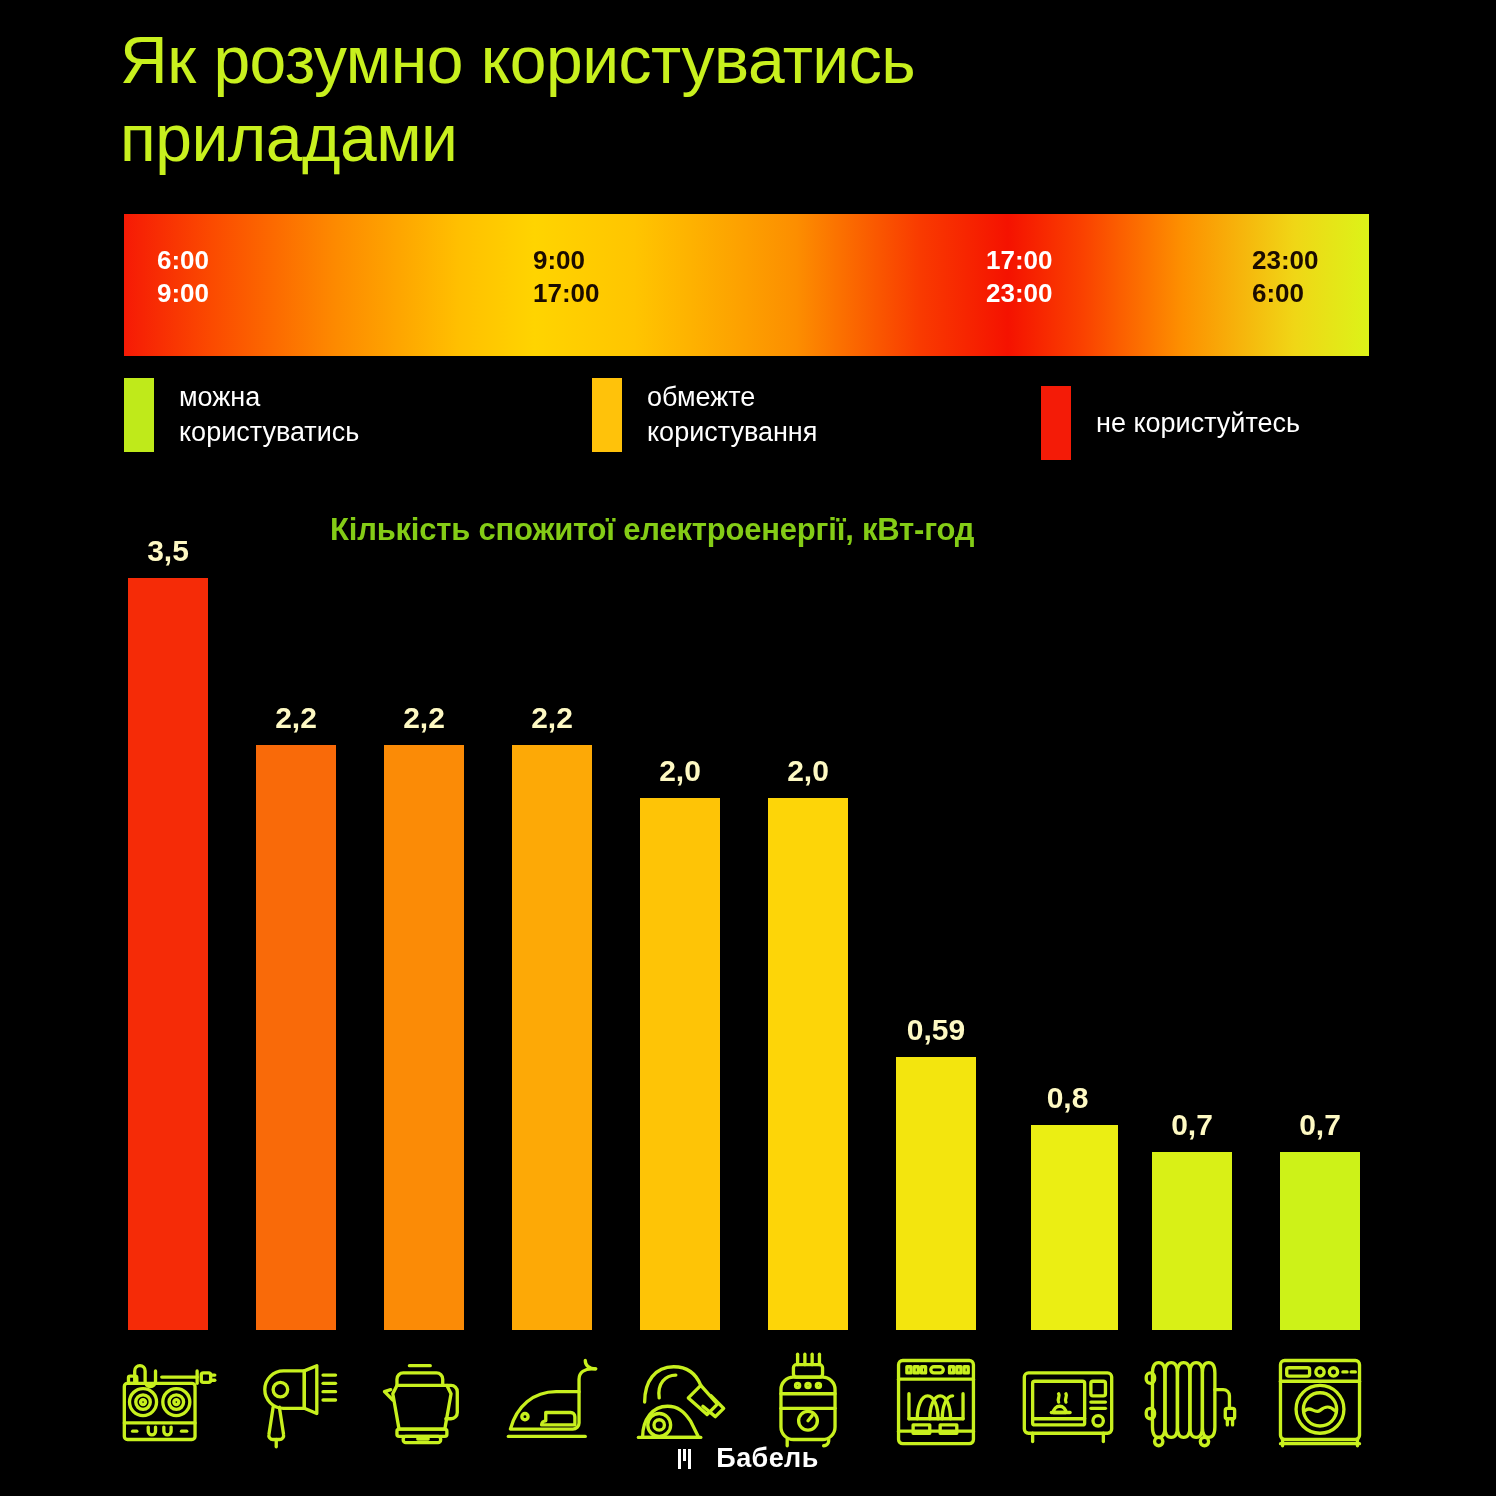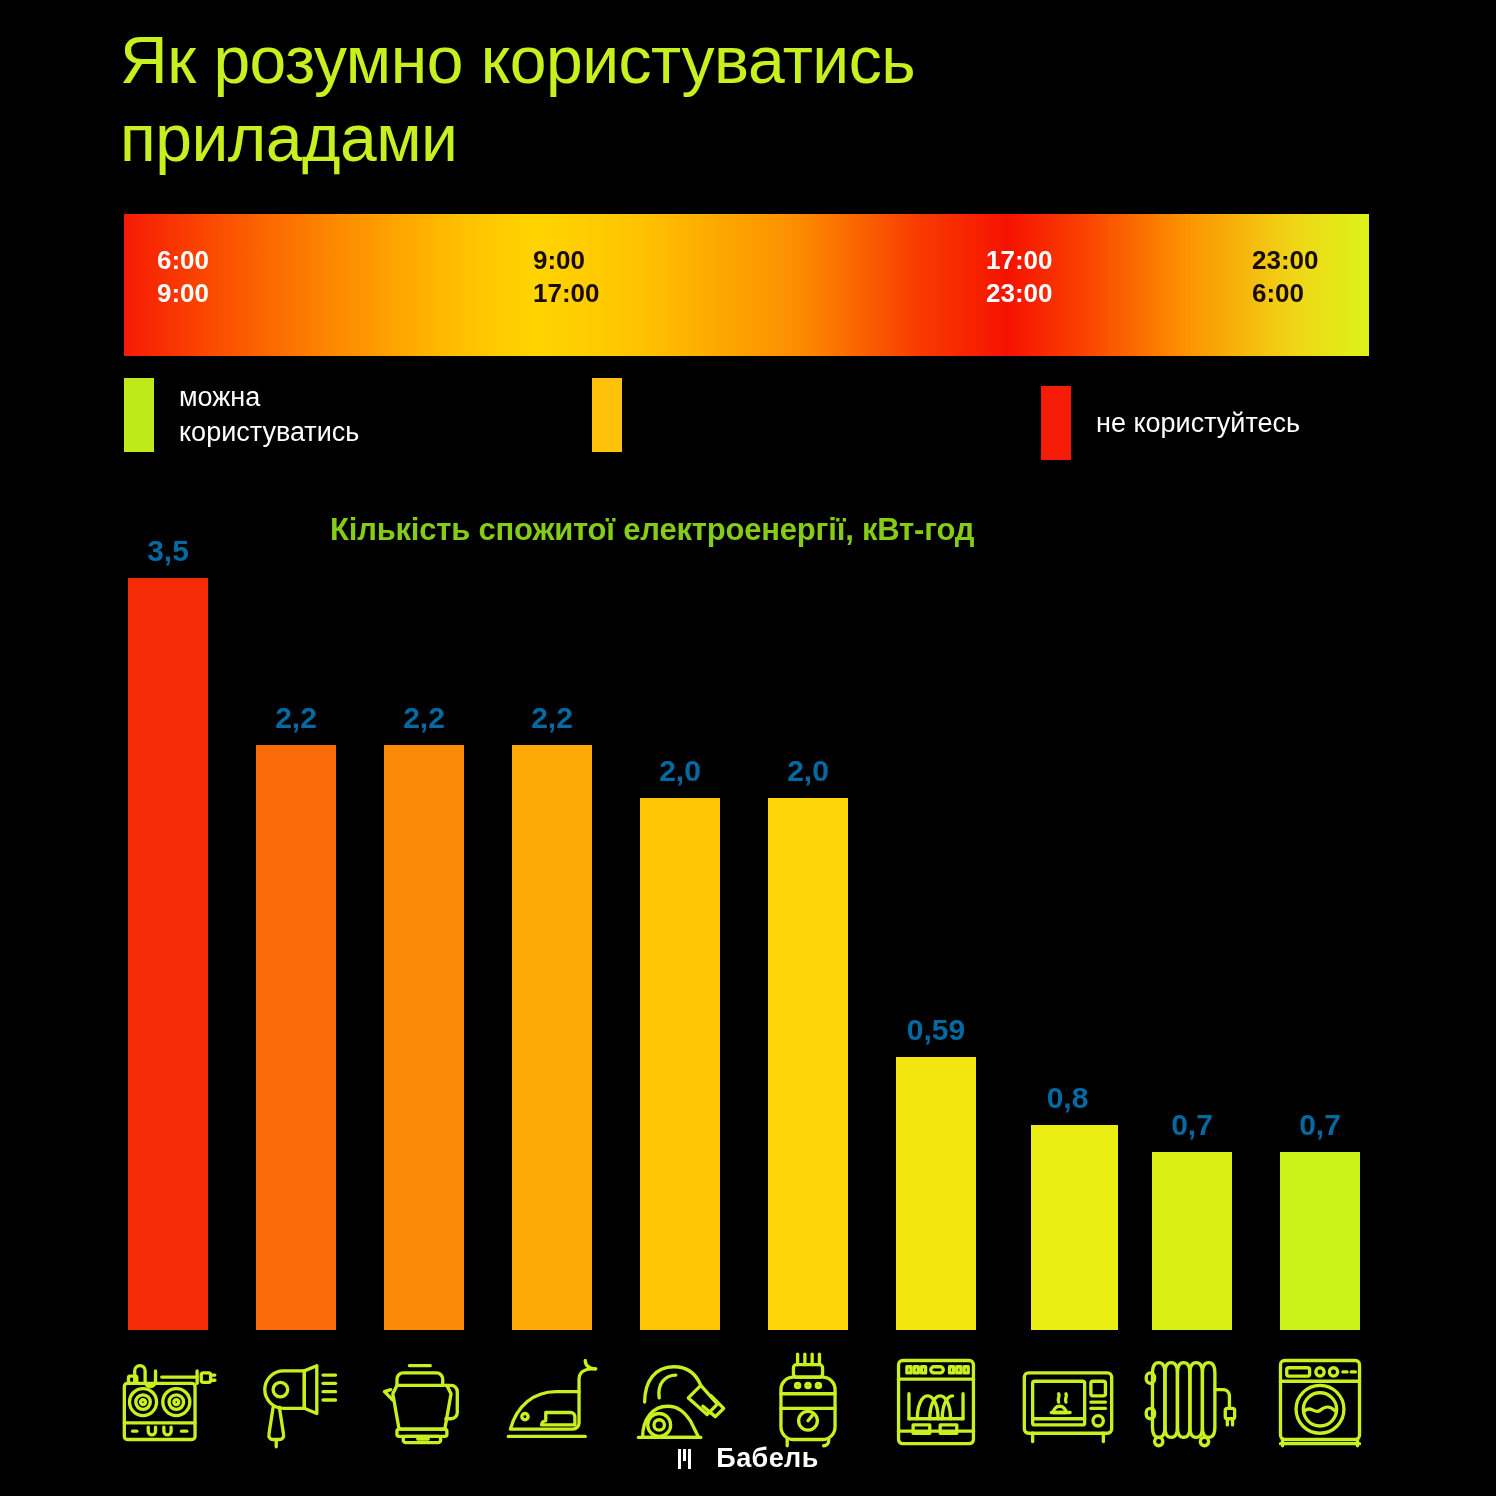--- a/index.html
+++ b/index.html
@@ -121,21 +121,21 @@
   }
   .bar {
     position: absolute;
     bottom: 0;
     width: 100%;
   }
   .bar-value {
     position: absolute;
     left: 50%;
     transform: translateX(-50%);
-    color: #0369a1;
+    color: #fef9c3;
     font-size: 30px;
     font-weight: bold;
     white-space: nowrap;
   }
   .bar-icon {
     position: absolute;
     left: 50%;
     transform: translateX(-50%);
     bottom: -122px;
     width: 104px;
@@ -190,20 +190,22 @@
   </div>
 
   <div id="legend">
     <div class="legend-item" style="left:0px;">
       <div class="legend-swatch" style="background:#BFEA1A;"></div>
       <div class="legend-label">можна
 користуватись</div>
     </div>
     <div class="legend-item" style="left:468px;">
       <div class="legend-swatch" style="background:#FFC20A;"></div>
+      <div class="legend-label">обмежте
+користування</div>
     </div>
     <div class="legend-item" style="left:917px; top:8px;">
       <div class="legend-swatch" style="background:#F41B07;"></div>
       <div class="legend-label">не користуйтесь</div>
     </div>
   </div>
 
   <div id="chart-title">Кількість спожитої електроенергії, кВт-год</div>
 
   <div id="plot">

